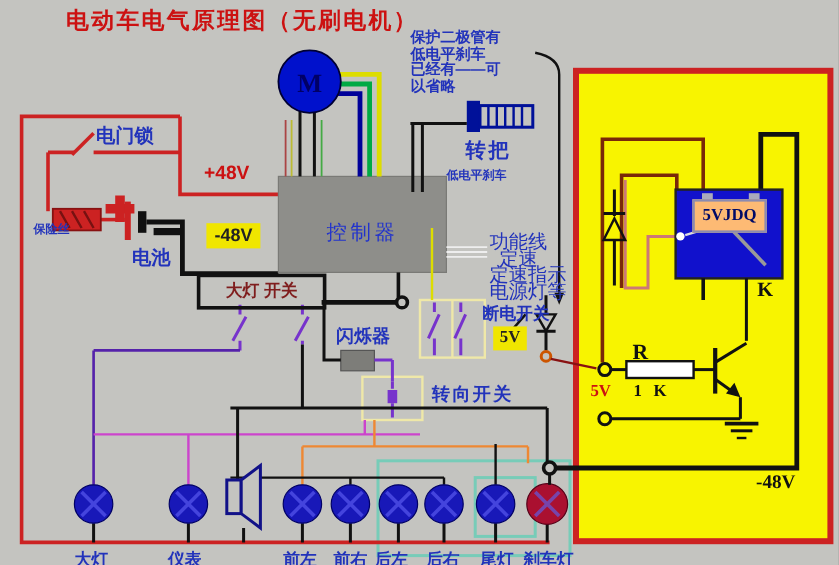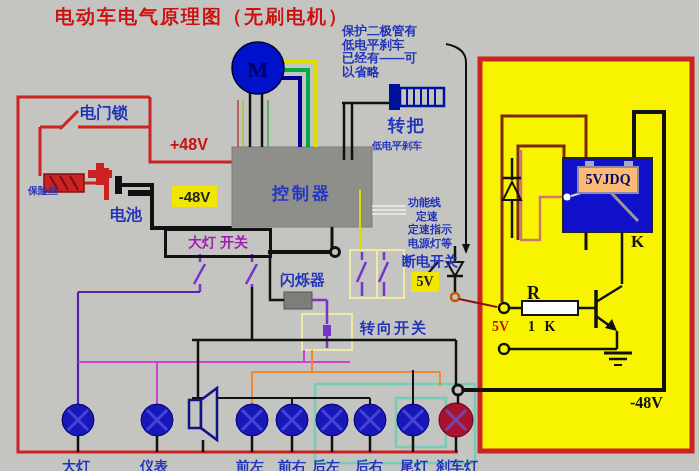--- a/index.html
+++ b/index.html
@@ -11,40 +11,40 @@
   .lbl{position:absolute;white-space:nowrap;font-weight:bold;}
   .blue{color:#2233bb;}
   .red{color:#cc1111;text-align:center;}
   .blk{color:#111111;}
   .title{font-size:19px;letter-spacing:2px;color:#cc1111;}
   .note{font-size:12.5px;line-height:13.5px;color:#2233bb;}
   .badge{background:#f0e600;color:#222;text-align:center;}
   .ctrl-label{
     position:absolute;left:232px;top:147px;width:140px;height:92px;
     display:flex;align-items:center;justify-content:center;
-    color:#2233cc;font-weight:bold;font-size:17px;letter-spacing:3px;
+    color:#2233cc;font-weight:normal;font-size:17px;letter-spacing:3px;
   }
   .brake-box{
     position:absolute;left:368px;top:156px;width:88px;height:32px;
     border:2px solid #f0ecb0;display:flex;align-items:center;justify-content:center;
     color:#3344cc;font-weight:bold;font-size:17px;letter-spacing:2px;
   }
   .hl-box{
     position:absolute;left:164px;top:228px;width:102px;height:24px;
     border:3px solid #111;display:flex;align-items:center;justify-content:center;
-    color:#a21caf;font-weight:bold;font-size:14px;
+    color:#7f1d1d;font-weight:bold;font-size:14px;
   }
   .relay-tag{
     position:absolute;left:577px;top:166px;width:58px;height:24px;
     background:#fdba74;border:2px solid #8b8bb0;
     display:flex;align-items:center;justify-content:center;
     color:#000a66;font-weight:bold;font-size:14px;font-family:"Liberation Serif",serif;
   }
   .serif{font-family:"Liberation Serif",serif;}
-  .fn{font-size:11px;line-height:13.5px;color:#2233bb;font-weight:bold;}
+  .fn{font-size:16px;line-height:13.5px;color:#2233bb;font-weight:normal;}
   .lamp-lbl{font-size:14px;color:#2233bb;font-weight:bold;}
 </style>
 </head>
 <body>
 
 <div class="canvas">
 
 <svg width="699" height="471" viewBox="0 0 699 471">
 
   <rect x="480" y="59" width="212" height="392" fill="#f8f400" stroke="#cc2222" stroke-width="5"></rect>

